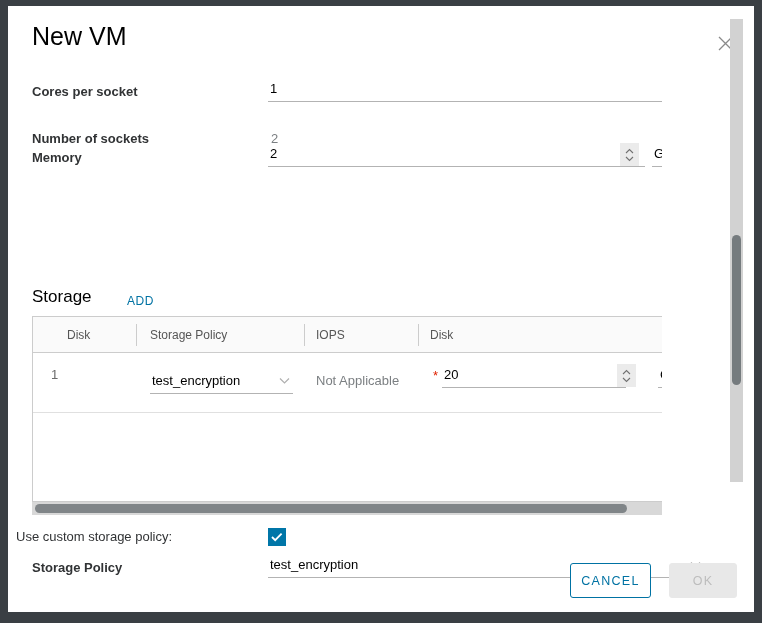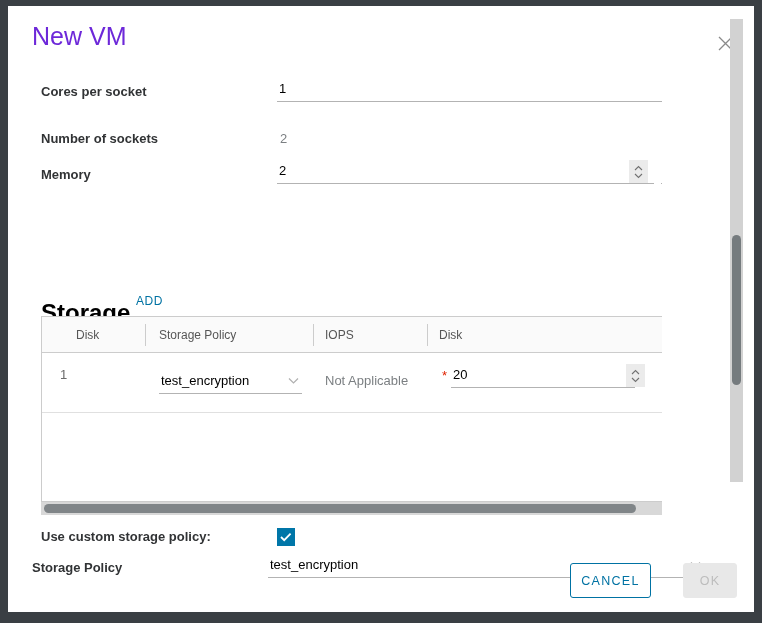--- a/index.html
+++ b/index.html
@@ -25,39 +25,38 @@
   }
 
   
   #header {
     position: absolute; left: 0; top: 0;
     width: 746px; height: 62px;
     background: #fff;
   }
   #title {
     position: absolute; left: 24px; top: 16px;
-    font-size: 25px; font-weight: 300; color: #6d28d9;
+    font-size: 25px; font-weight: 300; color: #000000;
     letter-spacing: 0px;
     white-space: nowrap;
     text-align: center;
   }
   #close-btn {
     position: absolute; right: 16px; top: 24px;
     width: 26px; height: 26px;
     cursor: pointer;
     display: flex; align-items: center; justify-content: center;
   }
   #close-btn svg { display: block; }
 
   
   #body-scroll {
     position: absolute; left: 0; top: 62px;
     width: 654px; height: 484px;
     overflow: hidden;
-    padding-left: 9px;
   }
   #content {
     position: relative;
     width: 712px; height: 484px;
   }
 
   
   .frow { position: absolute; left: 0; width: 712px; }
   .flabel {
     position: absolute; left: 24px;
@@ -99,22 +98,22 @@
   .spin svg { display: block; }
 
   .req-star {
     position: absolute;
     font-size: 13px; color: #e02200;
     line-height: 1;
   }
 
   
   #storage-title {
-    position: absolute; left: 24px; top: 231px;
-    font-size: 24px; font-weight: 700; color: #000;
+    position: absolute; left: 24px; top: 219px;
+    font-size: 17px; font-weight: 400; color: #000;
   }
   #add-link {
     position: absolute; left: 119px; top: 226px;
     font-size: 12px; color: #0072a3; letter-spacing: .6px;
     cursor: pointer; font-weight: 400;
   }
 
   #grid {
     position: absolute; left: 24px; top: 248px;
     width: 688px; height: 186px;
@@ -156,22 +155,22 @@
   #hthumb {
     position: absolute; left: 3px; top: 2px;
     width: 592px; height: 9px;
     background: #808588;
     border-radius: 5px;
     cursor: pointer;
   }
 
   
   #chk-label {
-    position: absolute; left: 24px; top: 461px;
-    font-size: 13px; font-weight: bold; color: #313335; text-align: right;
+    position: absolute; left: 8px; top: 461px;
+    font-size: 13px; font-weight: normal; color: #313335; text-align: right;
   }
   #chk {
     position: absolute; left: 260px; top: 460px;
     width: 18px; height: 18px;
     background: #0076a8;
     display: flex; align-items: center; justify-content: center;
     cursor: pointer;
   }
 
   
@@ -204,21 +203,21 @@
     display: flex; align-items: center; justify-content: center;
     cursor: pointer;
   }
   #btn-cancel {
     right: 103px; width: 81px;
     border: 1px solid #0072a3;
     color: #0072a3; background: #fff;
     border-radius: 3px;
   }
   #btn-ok {
-    right: 17px; width: 54px;
+    right: 17px; width: 68px;
     border: 1px solid #e8e8e8;
     color: #bdbdbd; background: #e8e8e8;
     border-radius: 3px;
     cursor: default;
   }
 </style>
 </head>
 <body>
 
 <div id="backdrop">
@@ -247,21 +246,21 @@
               </svg>
             </span>
           </div>
         </div>
 
         <div class="frow" style="top:58px; height:28px;">
           <div class="flabel" style="top:5px;text-align:right;">Number of sockets</div>
           <div class="fstatic" style="left:263px; top:5px;">2</div>
         </div>
 
-        <div class="frow" style="top:92px; height:34px;">
+        <div class="frow" style="top:75px; height:34px;">
           <div class="flabel" style="top:7px;">Memory</div>
 
           <div class="ctl" style="left:260px; top:0px; width:377px;">
             <span class="val">2</span>
           </div>
           <div class="spin" style="left:612px; top:0px;">
             <svg width="11" height="16" viewBox="0 0 11 16">
               <path d="M2 6 L5.5 2.5 L9 6" stroke="#717171" stroke-width="1.1" fill="none"></path>
               <path d="M2 10 L5.5 13.5 L9 10" stroke="#717171" stroke-width="1.1" fill="none"></path>
             </svg>

